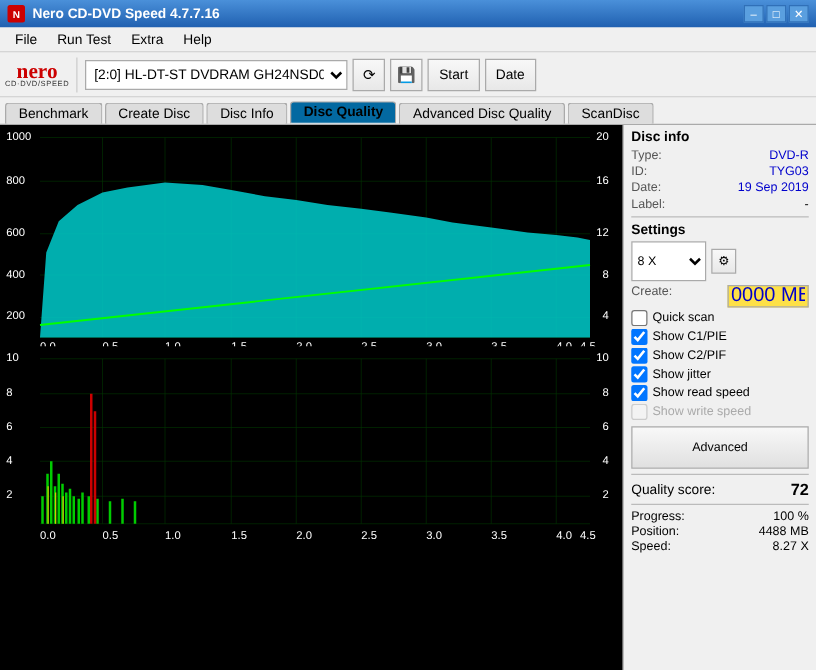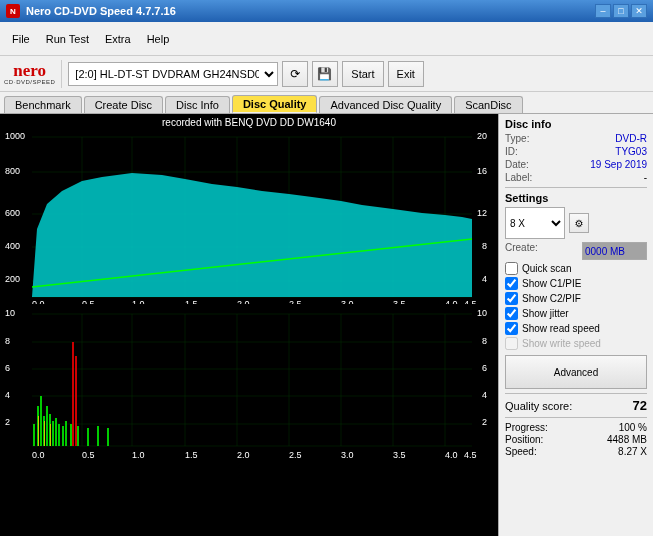--- a/index.html
+++ b/index.html
@@ -6,54 +6,54 @@
     body { width: 653px; height: 536px; background: #f0f0f0; font-family: 'Segoe UI', Tahoma, Arial, sans-serif; font-size: 11px; overflow: hidden; }
 
     
     .title-bar { background: linear-gradient(to bottom, #4a90d9, #2060b0); color: white; height: 22px; display: flex; align-items: center; justify-content: space-between; padding: 0 6px; }
     .title-bar-left { display: flex; align-items: center; gap: 6px; font-size: 11px; font-weight: bold; }
     .title-bar-icon { width: 14px; height: 14px; background: #cc0000; border-radius: 2px; display: flex; align-items: center; justify-content: center; font-size: 8px; color: white; }
     .title-bar-buttons { display: flex; gap: 2px; }
     .title-btn { width: 16px; height: 14px; background: #5a9fdf; border: 1px solid #3070b8; color: white; font-size: 9px; display: flex; align-items: center; justify-content: center; cursor: pointer; }
 
     
-    .menu-bar { background: #f0f0f0; height: 34px; display: flex; align-items: center; padding: 0 4px; border-bottom: 1px solid #ccc; }
+    .menu-bar { background: #f0f0f0; height: 20px; display: flex; align-items: center; padding: 0 4px; border-bottom: 1px solid #ccc; }
     .menu-item { padding: 2px 8px; font-size: 11px; cursor: pointer; }
 
     
     .toolbar { background: #f0f0f0; height: 36px; display: flex; align-items: center; padding: 2px 4px; border-bottom: 1px solid #ccc; gap: 4px; }
     .nero-logo { display: flex; align-items: center; }
     .toolbar-divider { width: 1px; height: 28px; background: #ccc; margin: 0 2px; }
     .drive-select { height: 24px; border: 1px solid #aaa; background: white; font-size: 11px; padding: 0 2px; width: 210px; }
     .toolbar-btn { height: 26px; padding: 0 8px; border: 1px solid #aaa; background: linear-gradient(to bottom, #f8f8f8, #e8e8e8); font-size: 11px; cursor: pointer; }
     .toolbar-icon-btn { width: 26px; height: 26px; border: 1px solid #aaa; background: linear-gradient(to bottom, #f8f8f8, #e8e8e8); display: flex; align-items: center; justify-content: center; cursor: pointer; font-size: 14px; }
 
     
     .tabs { background: #f0f0f0; height: 22px; display: flex; align-items: flex-end; padding: 0 4px; border-bottom: 1px solid #aaa; }
     .tab { padding: 2px 10px; border: 1px solid #aaa; border-bottom: none; background: #ddd; font-size: 11px; cursor: pointer; margin-right: 2px; border-radius: 3px 3px 0 0; }
-    .tab.active { background: #fde047; border-bottom: 1px solid #f0f0f0; font-weight: bold; }
+    .tab.active { background: #0369a1; border-bottom: 1px solid #f0f0f0; font-weight: bold; }
 
     
     .main-content { display: flex; height: calc(536px - 22px - 20px - 36px - 22px); }
 
     
     .chart-area { flex: 1; background: #000; padding: 2px; position: relative; }
     .chart-title { color: white; text-align: center; font-size: 10px; padding: 1px 0; }
 
     
     .right-panel { width: 155px; background: #f0f0f0; border-left: 1px solid #aaa; padding: 4px 6px; font-size: 10px; }
     .panel-section-title { font-weight: bold; font-size: 11px; margin-bottom: 3px; }
     .panel-row { display: flex; justify-content: space-between; margin-bottom: 2px; }
     .panel-label { color: #555; }
     .panel-value { color: #0000cc; font-weight: normal; }
     .panel-value-black { color: #000; }
     .panel-divider { border-top: 1px solid #bbb; margin: 4px 0; }
     .settings-row { display: flex; align-items: center; gap: 4px; margin-bottom: 3px; }
     .speed-select { width: 60px; height: 32px; border: 1px solid #aaa; background: white; font-size: 10px; }
-    .mb-input { width: 65px; height: 18px; border: 1px solid #aaa; background: #a3a3a3; font-size: 10px; padding: 0 2px; color: #0000cc; }
+    .mb-input { width: 65px; height: 18px; border: 1px solid #aaa; background: #fde047; font-size: 16px; padding: 0 2px; color: #0000cc; }
     .checkbox-row { display: flex; align-items: center; gap: 4px; margin-bottom: 2px; font-size: 10px; }
     .adv-btn { width: 100%; height: 34px; border: 1px solid #aaa; background: linear-gradient(to bottom, #f8f8f8, #e0e0e0); font-size: 10px; cursor: pointer; margin-top: 3px; }
     .quality-row { display: flex; justify-content: space-between; align-items: center; margin-top: 0; font-size: 11px; }
     .quality-value { font-weight: bold; font-size: 13px; }
     .progress-section { margin-top: 4px; font-size: 10px; }
     .progress-row { display: flex; justify-content: space-between; margin-bottom: 1px; }
     .chart-svg { display: block; }
   </style>
 </head>
 <body>
@@ -84,36 +84,35 @@
       <div style="font-size:6px;color:#333;letter-spacing:0.5px;line-height:1;">CD·DVD/SPEED</div>
     </div>
   </div>
   <div class="toolbar-divider"></div>
   <select class="drive-select">
     <option>[2:0]  HL-DT-ST DVDRAM GH24NSD0 LH00</option>
   </select>
   <div class="toolbar-icon-btn" style="font-size:12px;">⟳</div>
   <div class="toolbar-icon-btn" style="font-size:12px;">💾</div>
   <button class="toolbar-btn">Start</button>
-  <button class="toolbar-btn">Exit</button>
+  <button class="toolbar-btn">Date</button>
 </div>
 
 <div class="tabs">
   <div class="tab">Benchmark</div>
   <div class="tab">Create Disc</div>
   <div class="tab">Disc Info</div>
   <div class="tab active">Disc Quality</div>
   <div class="tab">Advanced Disc Quality</div>
   <div class="tab">ScanDisc</div>
 </div>
 
 <div class="main-content">
 
   <div class="chart-area">
-    <div class="chart-title">recorded with BENQ    DVD DD DW1640</div>
 
     <div style="position:relative; margin-bottom:2px;">
       <svg width="490" height="175" class="chart-svg">
 
         <rect width="490" height="175" fill="#000"></rect>
 
         <text x="485" y="10" fill="white" font-size="9" text-anchor="end">20</text>
         <text x="485" y="45" fill="white" font-size="9" text-anchor="end">16</text>
         <text x="485" y="87" fill="white" font-size="9" text-anchor="end">12</text>
         <text x="485" y="120" fill="white" font-size="9" text-anchor="end">8</text>

